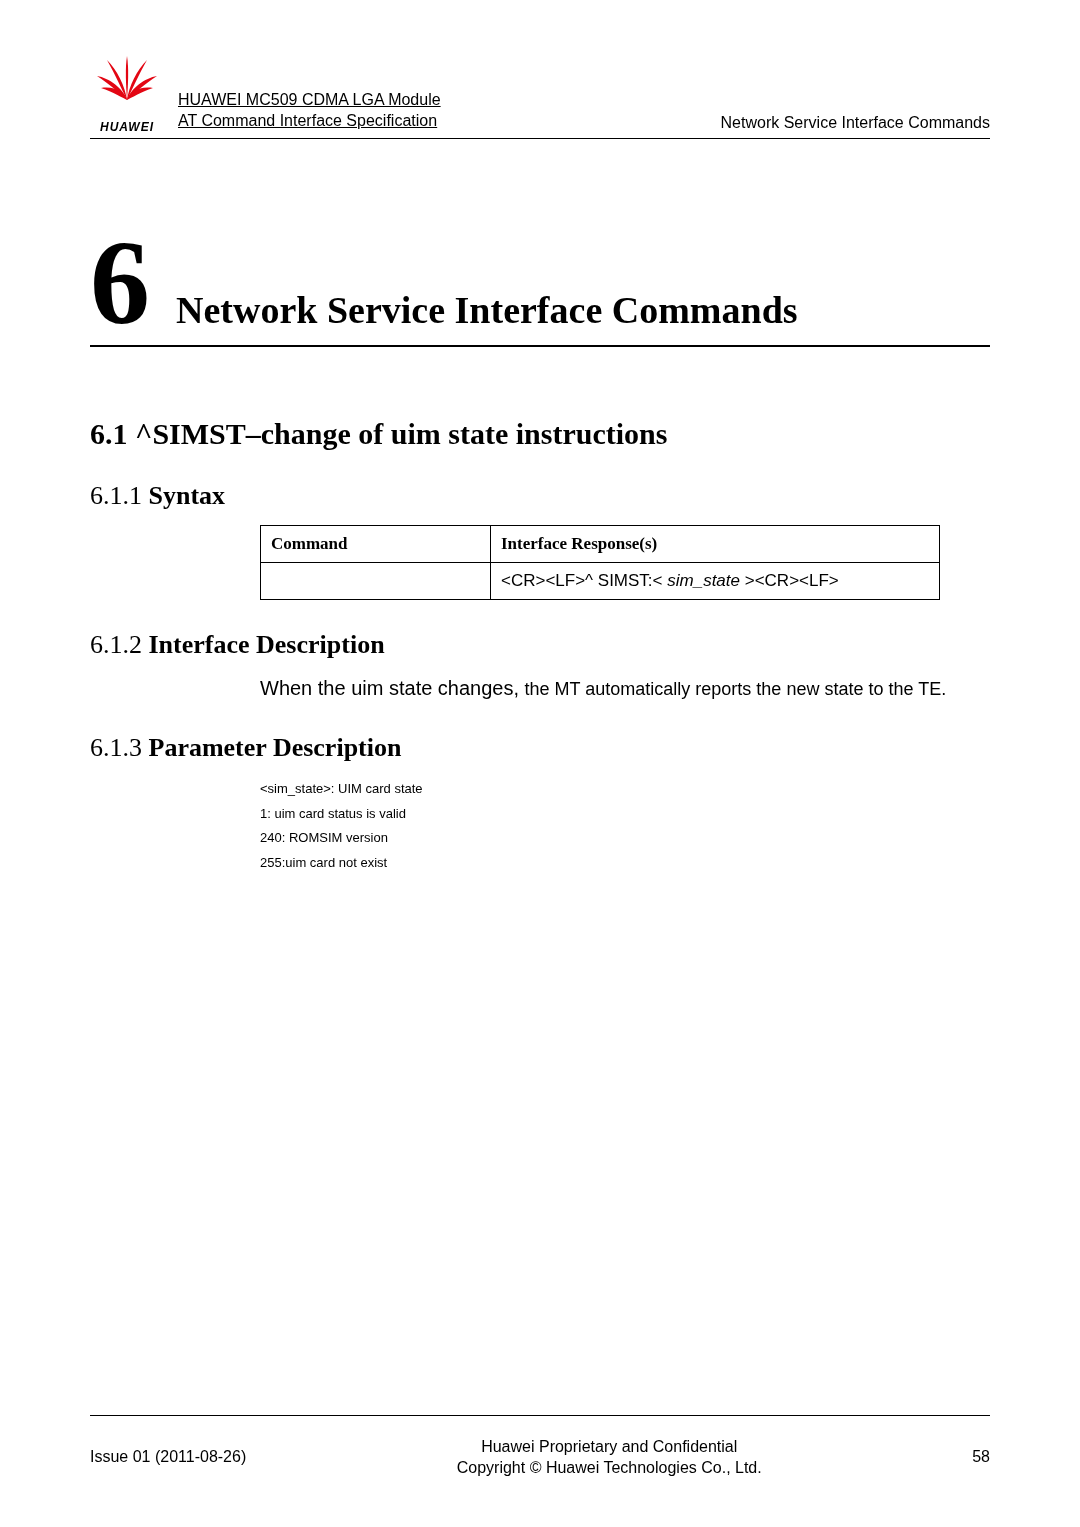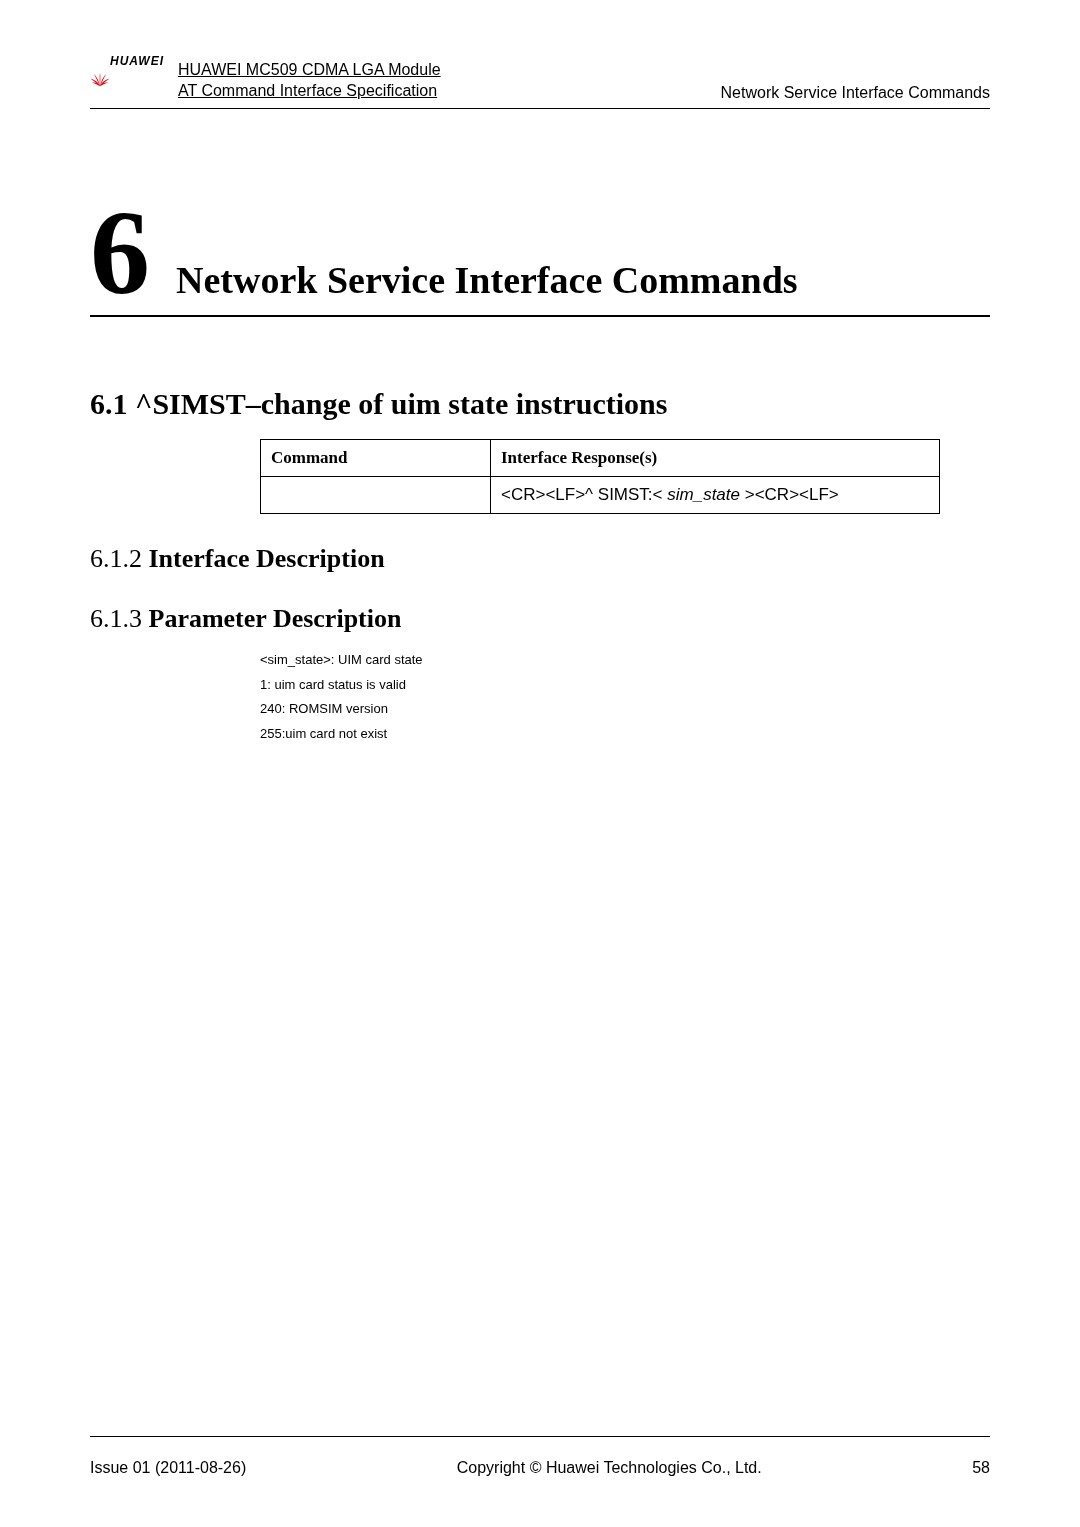--- a/index.html
+++ b/index.html
@@ -19,22 +19,23 @@
     display: flex;
     align-items: flex-end;
     border-bottom: 1.5px solid #000;
     padding-bottom: 4px;
     margin-bottom: 90px;
   }
   .logo-block {
     width: 74px;
     margin-right: 14px;
     display: flex;
-    flex-direction: row;
-    align-items: flex-start;
+    flex-direction: column;
+    align-items: center;
+    gap: 18px;
   }
   .logo-svg { width: 64px; height: 48px; }
   .logo-text {
     font-size: 12px;
     font-weight: bold;
     letter-spacing: 1px;
     font-style: italic;
     color: #000;
     margin-top: -2px;
   }
@@ -162,49 +163,56 @@
     <div class="header-right">Network Service Interface Commands</div>
   </div>
 
   <div class="chapter-row">
     <div class="chapter-num">6</div>
     <div class="chapter-title">Network Service Interface Commands</div>
   </div>
 
   <h2 class="h1">6.1 ^SIMST–change of uim state instructions</h2>
 
+  <h3 class="h2">
+    <span class="h2-num">6.1.1 </span><span class="t">Syntax</span>
+  </h3>
 
   <table class="syntax-table">
     <tbody>
         <tr>
       <th class="col-cmd">Command</th>
       <th>Interface Response(s)</th>
     </tr>
     <tr>
       <td></td>
       <td><span>&lt;CR&gt;&lt;LF&gt;^ SIMST:&lt; </span><span class="ital">sim_state</span><span> &gt;&lt;CR&gt;&lt;LF&gt;</span></td>
     </tr>
   </tbody>
     </table>
 
   <h3 class="h2">
     <span class="h2-num">6.1.2 </span><span class="t">Interface Description</span>
   </h3>
+  <div class="body-block">
+    <span class="big">When the uim state changes, </span><span>the MT automatically reports the new state to the TE.</span>
+  </div>
 
   <h3 class="h2">
     <span class="h2-num">6.1.3 </span><span class="t">Parameter Description</span>
   </h3>
   <div class="param-list">
     <div>&lt;sim_state&gt;: UIM card state</div>
     <div>1: uim card status is valid</div>
     <div>240: ROMSIM version</div>
     <div>255:uim card not exist</div>
   </div>
 
 </div>
 
 <div class="footer">
   <div class="fl">Issue 01 (2011-08-26)</div>
   <div class="fc">
+    <div>Huawei Proprietary and Confidential</div>
     <div>Copyright © Huawei Technologies Co., Ltd.</div>
   </div>
   <div class="fr">58</div>
 </div>
 
 </body></html>

